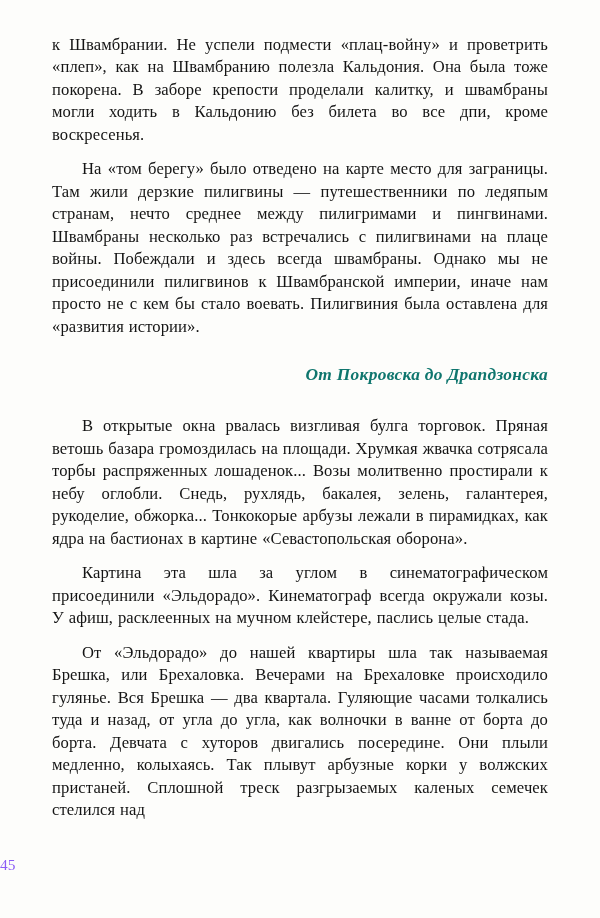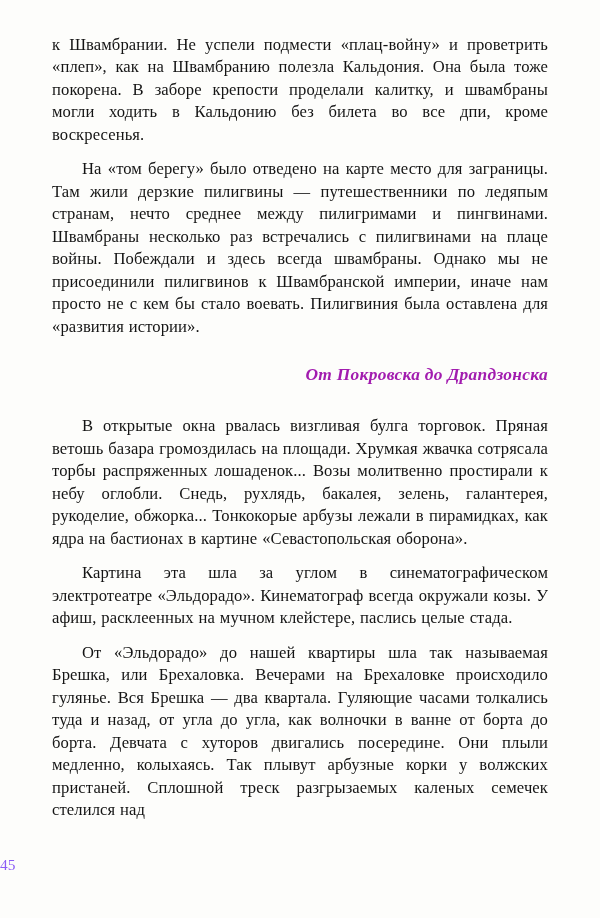--- a/index.html
+++ b/index.html
@@ -43,21 +43,21 @@
   p.para + p.para {
     margin-top: 12px;
   }
   .section-heading {
     margin: 26px 0 30px 0;
     text-align: right;
     font-style: italic;
     font-weight: bold;
     font-size: 17.4px;
     letter-spacing: 0.3px;
-    color: #a21caf;
+    color: #0f766e;
   }
   .page-number {
     position: absolute;
     left: 0;
     right: 0;
     top: 856px;
     text-align: left;
     font-size: 15.4px;
     color: #8b5cf6;
   }
@@ -67,19 +67,19 @@
 
 <div class="page">
   <div class="content">
 
     <p class="para">к Швамбрании. Не успели подмести «плац-войну» и проветрить «плеп», как на Швамбранию полезла Кальдония. Она была тоже покорена. В заборе крепости проделали калитку, и швамбраны могли ходить в Кальдонию без билета во все дпи, кроме воскресенья.</p>
     <p class="para indent">На «том берегу» было отведено на карте место для заграницы. Там жили дерзкие пилигвины — путешественники по ледяпым странам, нечто среднее между пилигримами и пингвинами. Швамбраны несколько раз встречались с пилигвинами на плаце войны. Побеждали и здесь всегда швамбраны. Однако мы не присоединили пилигвинов к Швамбранской империи, иначе нам просто не с кем бы стало воевать. Пилигвиния была оставлена для «развития истории».</p>
 
     <div class="section-heading">От Покровска до Драпдзонска</div>
 
     <p class="para indent">В открытые окна рвалась визгливая булга торговок. Пряная ветошь базара громоздилась на площади. Хрумкая жвачка сотрясала торбы распряженных лошаденок... Возы молитвенно простирали к небу оглобли. Снедь, рухлядь, бакалея, зелень, галантерея, рукоделие, обжорка... Тонкокорые арбузы лежали в пирамидках, как ядра на бастионах в картине «Севастопольская оборона».</p>
-    <p class="para indent">Картина эта шла за углом в синематографическом электротеатре «Эльдорадо». Кинематограф всегда окружали козы. У афиш, расклеенных на мучном клейстере, паслись целые стада.</p>
+    <p class="para indent">Картина эта шла за углом в синематографическом присоединили «Эльдорадо». Кинематограф всегда окружали козы. У афиш, расклеенных на мучном клейстере, паслись целые стада.</p>
     <p class="para indent">От «Эльдорадо» до нашей квартиры шла так называемая Брешка, или Брехаловка. Вечерами на Брехаловке происходило гулянье. Вся Брешка — два квартала. Гуляющие часами толкались туда и назад, от угла до угла, как волночки в ванне от борта до борта. Девчата с хуторов двигались посередине. Они плыли медленно, колыхаясь. Так плывут арбузные корки у волжских пристаней. Сплошной треск разгрызаемых каленых семечек стелился над</p>
 
   </div>
 
   <div class="page-number">45</div>
 </div>
 
 </body></html>

